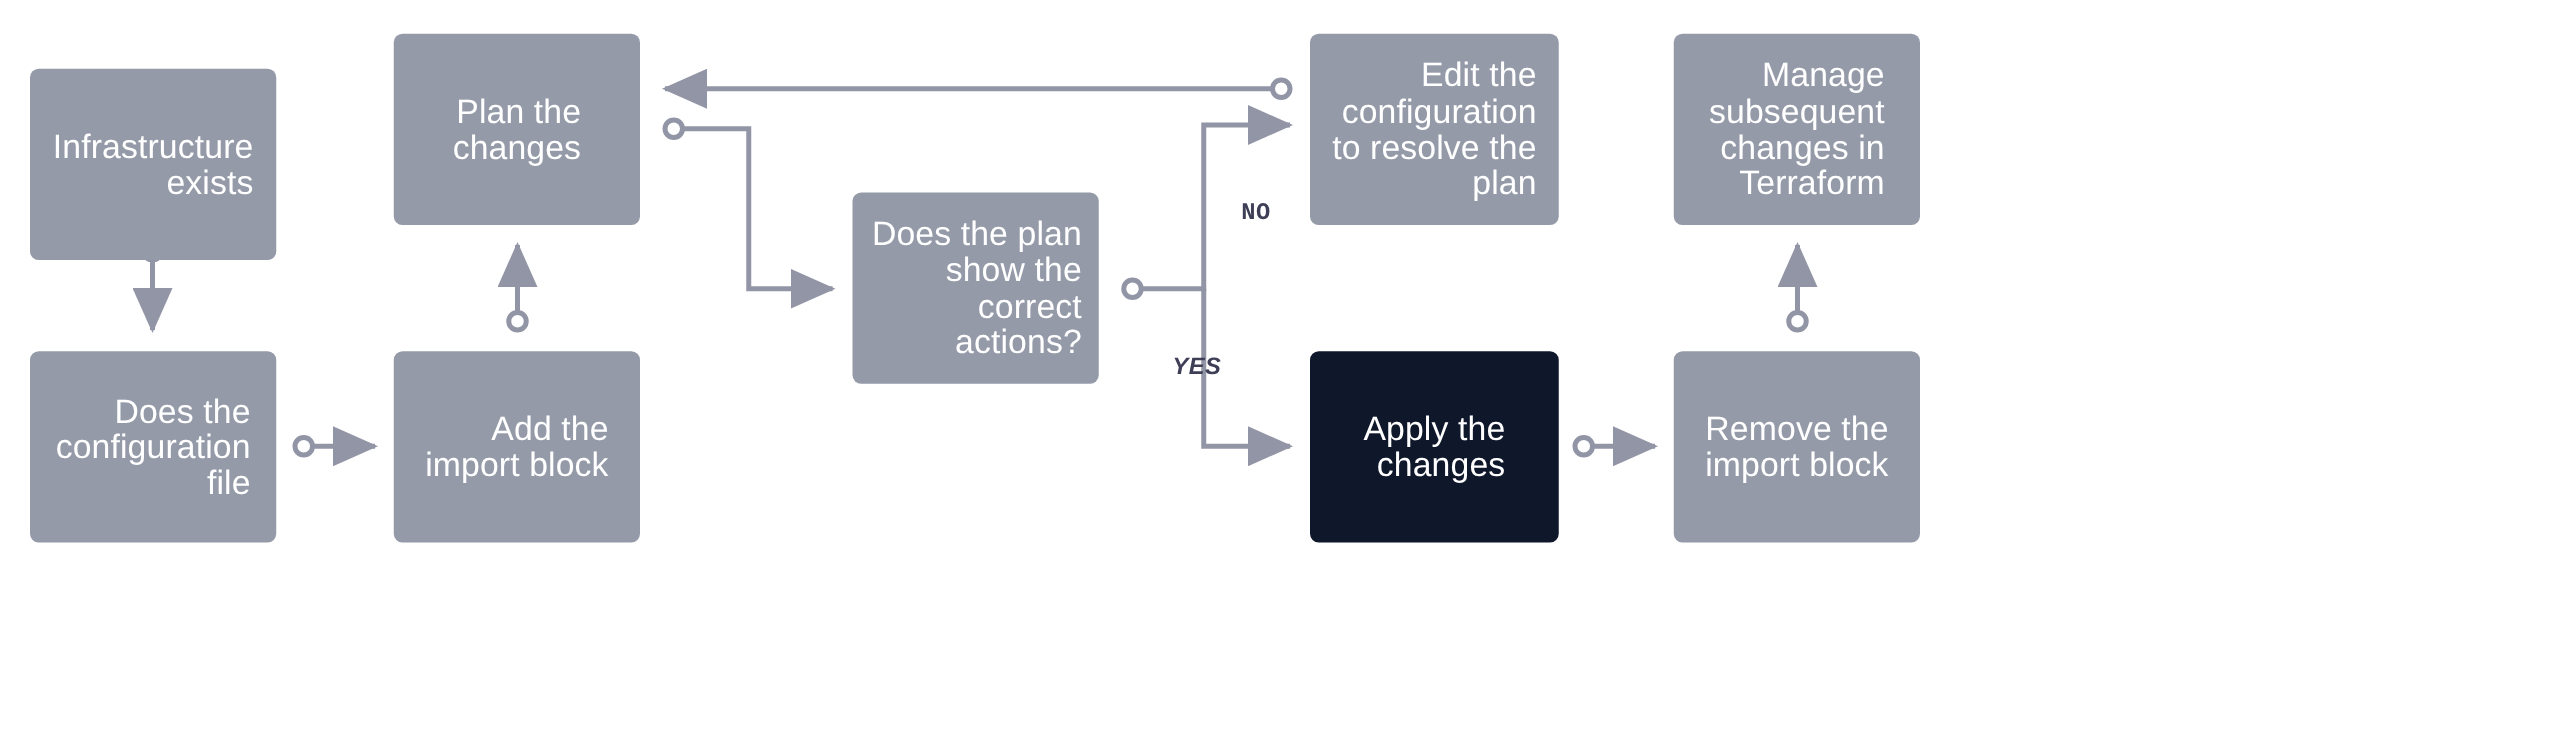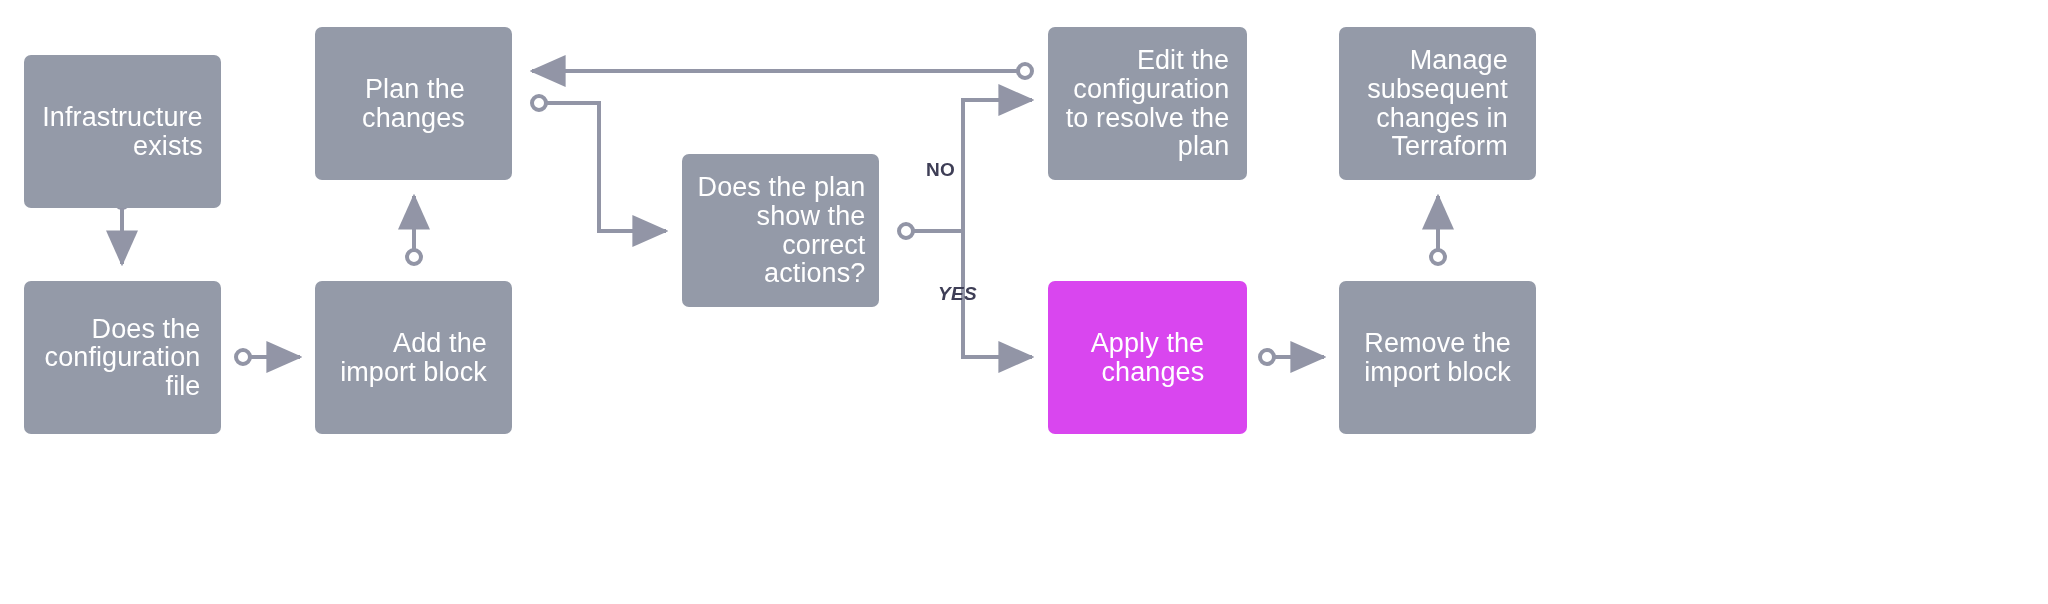--- a/index.html
+++ b/index.html
@@ -27,21 +27,21 @@
     color: #ffffff;
     font-size: 27px;
     line-height: 1.06;
     font-weight: 400;
     letter-spacing: 0.1px;
     padding: 4px 10px;
     box-sizing: border-box;
     white-space: pre-line;
   }
   .node.gray   { background: #949aa8; }
-  .node.purple { background: #d946ef; }
+  .node.purple { background: #0f172a; }
 
   svg#wires {
     position: absolute;
     left: 0;
     top: 0;
     width: 2048px;
     height: 604px;
     pointer-events: none;
   }
   .branch-label {
@@ -137,17 +137,17 @@
 
   <div class="node gray" style="left:315px; top:281px; width:197px; height:153px;">Add the
 import block</div>
 
   <div class="node purple" style="left:1048px; top:281px; width:199px; height:153px;">Apply the
 changes</div>
 
   <div class="node gray" style="left:1339px; top:281px; width:197px; height:153px;">Remove the
 import block</div>
 
-  <div class="branch-label" style="left:926px; top:159px;">NO</div>
+  <div class="branch-label" style="left:993px; top:159px;font-family:Liberation Mono, monospace;">NO</div>
 
   <div class="branch-label" style="left:938px; top:283px;font-style:italic;">YES</div>
 
 </div>
 
 </body></html>

